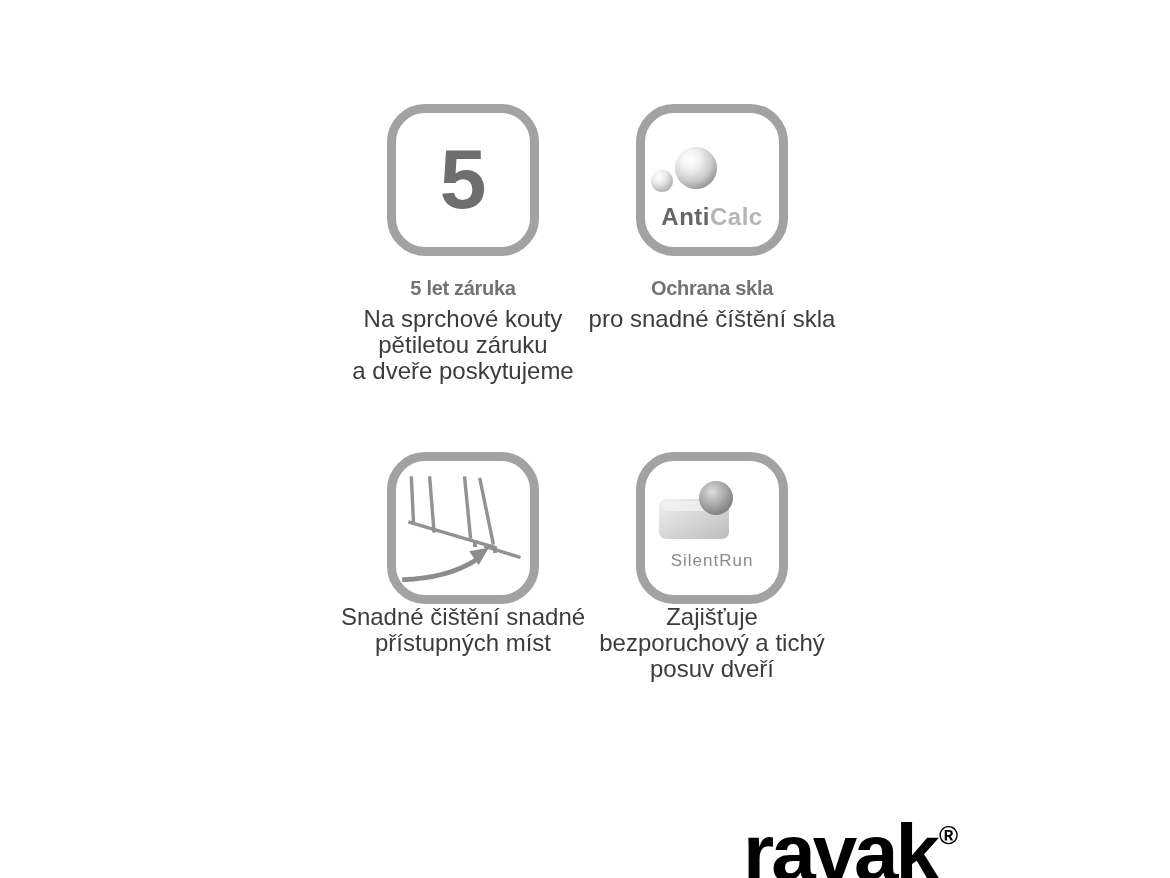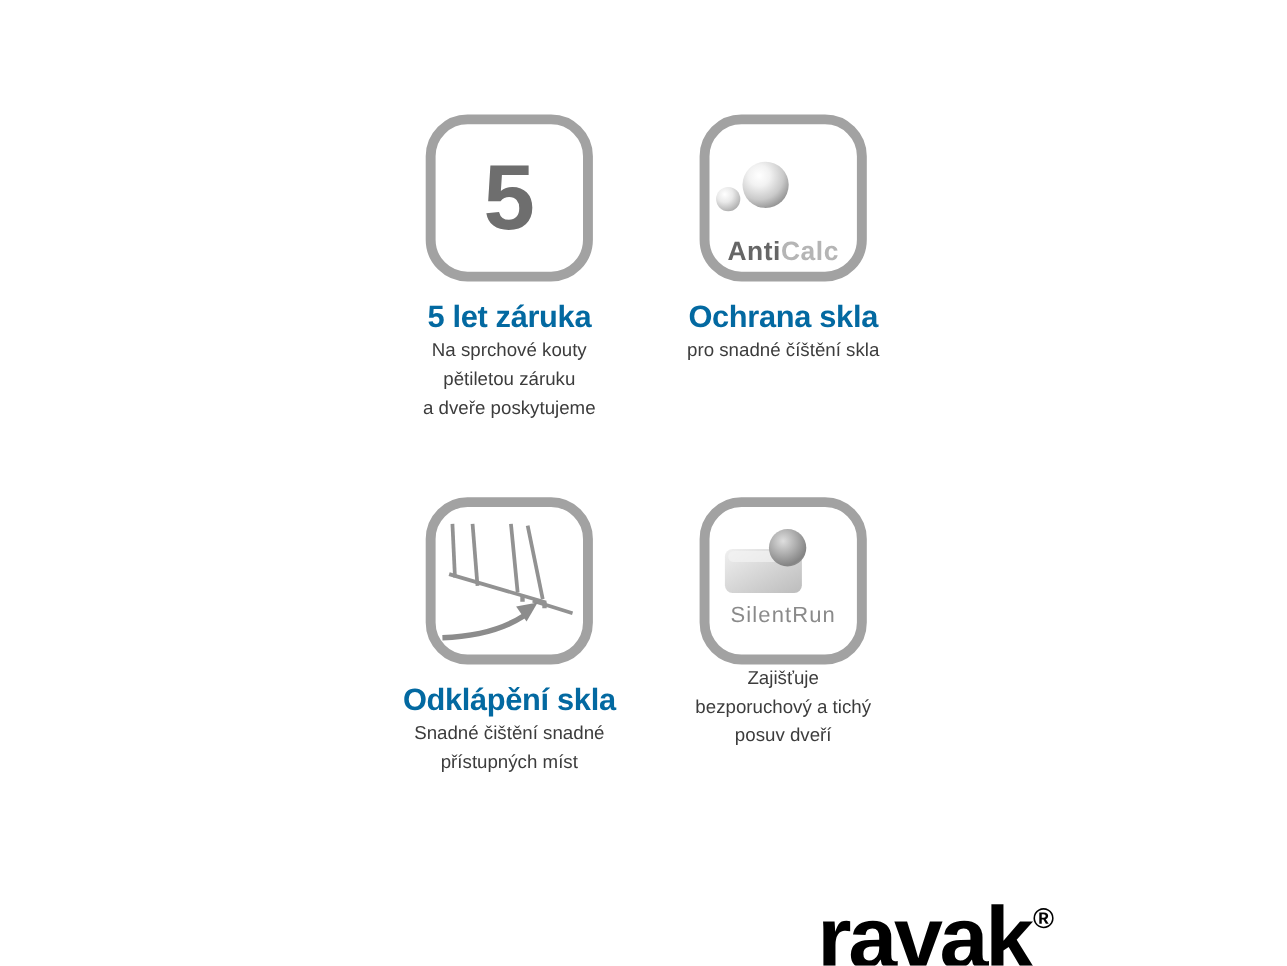--- a/index.html
+++ b/index.html
@@ -14,53 +14,53 @@
   #feature-warranty{left:328px;top:104px;}
   #feature-anticalc{left:577px;top:104px;}
   #feature-tilt{left:328px;top:452px;}
   #feature-silentrun{left:577px;top:452px;}
 
   .tile{
     width:152px;height:152px;box-sizing:border-box;position:relative;
     border:9px solid #a2a2a2;border-radius:38px;background:#ffffff;flex:0 0 auto;
   }
   .title{
-    margin:17px 0 3px;font-size:28px;line-height:30px;font-weight:bold;
-    color:#0369a1;letter-spacing:-0.3px;white-space:nowrap;
+    margin:17px 0 3px;font-size:20px;line-height:30px;font-weight:bold;
+    color:#737373;letter-spacing:-0.3px;white-space:nowrap;
   }
-  .body{font-size:17px;line-height:26px;color:#3c3c3c;}
+  .body{font-size:24px;line-height:26px;color:#3c3c3c;}
   .body .line{white-space:nowrap;}
 
   
   .num{
     position:absolute;inset:0;display:flex;align-items:center;justify-content:center;
     font-size:84px;font-weight:bold;color:#6e6e6e;padding-bottom:2px;
   }
 
   
   .bubble{position:absolute;border-radius:50%;}
   .bubble.big{
     left:30px;top:34px;width:42px;height:42px;
     background:radial-gradient(circle at 36% 30%, #ffffff 0%, #f2f2f2 24%, #cacaca 55%, #8f8f8f 80%, #c6c6c6 97%);
   }
   .bubble.small{
     left:6px;top:57px;width:22px;height:22px;
     background:radial-gradient(circle at 36% 30%, #ffffff 0%, #e9e9e9 35%, #b6b6b6 72%, #9a9a9a 92%);
   }
   .ac-label{
-    position:absolute;left:0;right:0;bottom:4px;
+    position:absolute;left:0;right:0;bottom:16px;
     font-size:24px;font-weight:bold;letter-spacing:0.5px;white-space:nowrap;
   }
   .ac-anti{color:#666666;}
   .ac-calc{color:#b5b5b5;}
 
   
   .sr-label{
     position:absolute;left:0;right:0;bottom:24px;text-align:center;
-    font-size:20px;color:#8a8a8a;letter-spacing:1px;white-space:nowrap;
+    font-size:17px;color:#8a8a8a;letter-spacing:1px;white-space:nowrap;
   }
   .icon-art{position:absolute;left:0;top:0;}
 
   
   .logo{
     position:absolute;left:743px;top:795px;height:80px;line-height:80px;
     font-size:80px;font-weight:bold;color:#000000;letter-spacing:-3px;white-space:nowrap;
   }
   .logo .reg{
     font-size:26px;letter-spacing:0;vertical-align:36px;margin-left:2px;font-weight:bold;
@@ -105,21 +105,20 @@
           <line x1="83.7" y1="16.8" x2="97.4" y2="83.7"></line>
           <line x1="12.3" y1="60.9" x2="100.4" y2="86.8"></line>
           <line x1="88.3" y1="85.2" x2="124.5" y2="96.5"></line>
           <line x1="79" y1="80" x2="79" y2="86" stroke-width="4"></line>
           <line x1="99" y1="86" x2="99" y2="92" stroke-width="4"></line>
         </g>
         <path d="M6.2,118.7 Q51.8,117.2 80,99" stroke="#8c8c8c" stroke-width="5" fill="none"></path>
         <polygon points="92.8,86.8 82.7,103.9 73.2,90.3" fill="#8c8c8c"></polygon>
       </svg>
     </div>
-    <h2 class="title">Odklápění skla</h2>
     <div class="body">
       <div class="line">Snadné čištění snadné</div>
       <div class="line">přístupných míst</div>
     </div>
   </section>
 
   <section class="feature" id="feature-silentrun">
     <div class="tile">
       <svg class="icon-art" width="134" height="134" viewBox="0 0 134 134">
         <defs>

